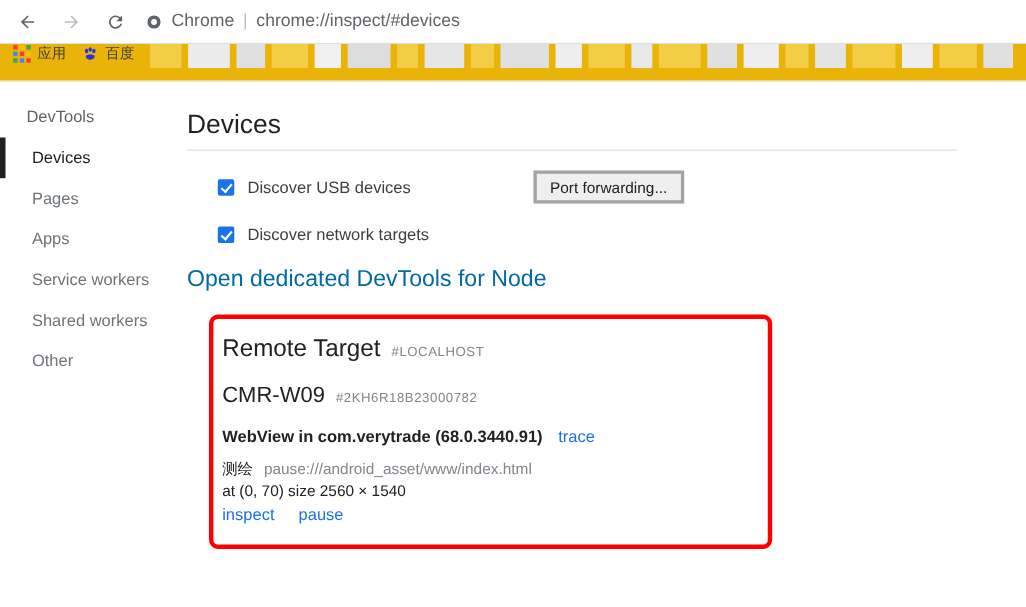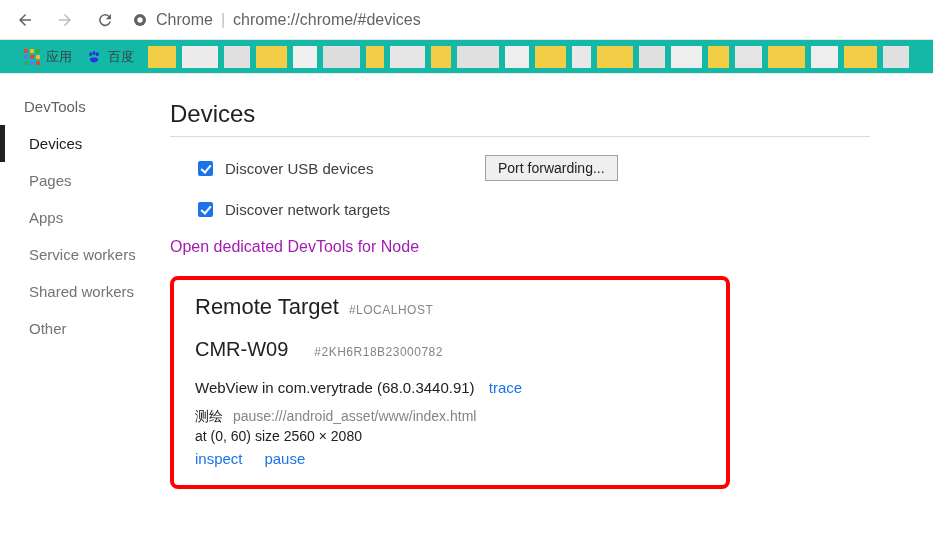--- a/index.html
+++ b/index.html
@@ -34,24 +34,24 @@
     color: #5f6368;
     font-size: 16px;
   }
   .addr .site-icon { width:16px; height:16px; fill:#5f6368; }
   .addr .proto { color:#5f6368; }
   .addr .sep { color:#bdbdbd; }
   .addr .path { color:#5f6368; }
 
   .bookmarks {
     height: 34px;
-    display: flex; align-items: center; gap: 14px;
-    padding: 0 24px;
+    display: flex; align-items: flex-start; gap: 14px;
+    padding: 0 12px;
     border-bottom: 1px solid #e8e8e8;
-    background: #14b8a6;
+    background: #eab308;
   }
   .bk-item { display: flex; align-items: center; gap: 6px; font-size: 13px; color:#3c4043; }
   .apps-icon {
     width:16px; height:16px;
     display:grid; grid-template-columns:repeat(3,4px); grid-auto-rows:4px; gap:2px;
   }
   .apps-icon span:nth-child(1){background:#ea4335;}
   .apps-icon span:nth-child(2){background:#fbbc04;}
   .apps-icon span:nth-child(3){background:#34a853;}
   .apps-icon span:nth-child(4){background:#4285f4;}
@@ -121,48 +121,49 @@
     position:relative;
   }
   .chk::after{
     content:""; position:absolute; left:3px; top:0px;
     width:4px; height:8px; border:2px solid #fff;
     border-top:none; border-left:none; transform:rotate(40deg);
   }
   .row-label { font-size:15px; color:#3c4043; width: 260px; }
   .btn {
     background:#efefef;
-    border:1px solid #a3a3a3;
+    border:3px solid #a3a3a3;
     padding: 4px 12px;
     font-size:14px;
     color:#202124;
     cursor:pointer;
   }
 
-  .link { color:#a21caf; cursor:pointer; font-size:16px; }
+  .link { color:#0369a1; cursor:pointer; font-size:21px; }
 
   .highlight-box {
     border: 4px solid #ff0000;
     border-radius: 8px;
-    padding: 14px 18px 18px 21px;
+    padding: 14px 18px 18px 8px;
     margin-top: 20px;
-    width: 560px;
+    width: 512px;
+    margin-left: 20px;
   }
   .rt-title {
     font-size: 22px; font-weight:400; color:#202124;
     display:flex; align-items: baseline; gap:10px;
     margin-bottom: 18px;
   }
   .tag { font-size:12px; color:#80868b; letter-spacing:0.5px; }
   .device-line {
     font-size: 20px; color:#202124; margin-bottom: 18px;
-    display:flex; align-items:baseline; gap:26px;
+    display:flex; align-items:baseline; gap:10px;
   }
   .wv-line { font-size:15px; margin-bottom: 12px; }
-  .wv-line .bold { font-weight:400; }
+  .wv-line .bold { font-weight:700; }
   .wv-line .trace { color:#1a73e8; margin-left:10px; cursor:pointer; font-weight:400;}
   .file-line { font-size:14px; color:#202124; }
   .file-line .dim { color:#80868b; margin-left:6px;}
   .size-line { font-size:14px; color:#202124; margin-top:2px;}
   .actions { margin-top:6px; }
   .actions a { color:#1a73e8; margin-right:18px; cursor:pointer; font-size:15px;}
 </style>
 </head>
 <body>
 
@@ -182,21 +183,21 @@
         <path fill="currentColor" d="M17.65 6.35A8 8 0 1 0 19.94 14h-2.08a6 6 0 1 1-1.42-6.24L13 11h7V4l-2.35 2.35z"></path>
       </svg>
   </div>
   <div class="addr">
     <svg class="site-icon" viewBox="0 0 24 24">
         <circle cx="12" cy="12" r="9" fill="#5f6368"></circle>
         <circle cx="12" cy="12" r="4" fill="#fff"></circle>
       </svg>
     <span class="proto">Chrome</span>
     <span class="sep">|</span>
-    <span class="path">chrome://chrome/#devices</span>
+    <span class="path">chrome://inspect/#devices</span>
   </div>
 </div>
 
 <div class="bookmarks">
   <div class="bk-item">
     <div class="apps-icon">
       <span></span>
         <span></span>
         <span></span>
         <span></span>
@@ -282,20 +283,20 @@
         <span class="tag">#2KH6R18B23000782</span>
       </div>
       <div class="wv-line">
         <span class="bold">WebView in com.verytrade (68.0.3440.91)</span>
         <span class="trace">trace</span>
       </div>
       <div class="file-line">
         <span>测绘</span>
         <span class="dim">pause:///android_asset/www/index.html</span>
       </div>
-      <div class="size-line">at (0, 60)  size 2560 × 2080</div>
+      <div class="size-line">at (0, 70)  size 2560 × 1540</div>
       <div class="actions">
         <a>inspect</a>
         <a>pause</a>
       </div>
     </div>
   </div>
 </div>
 
 </body></html>

